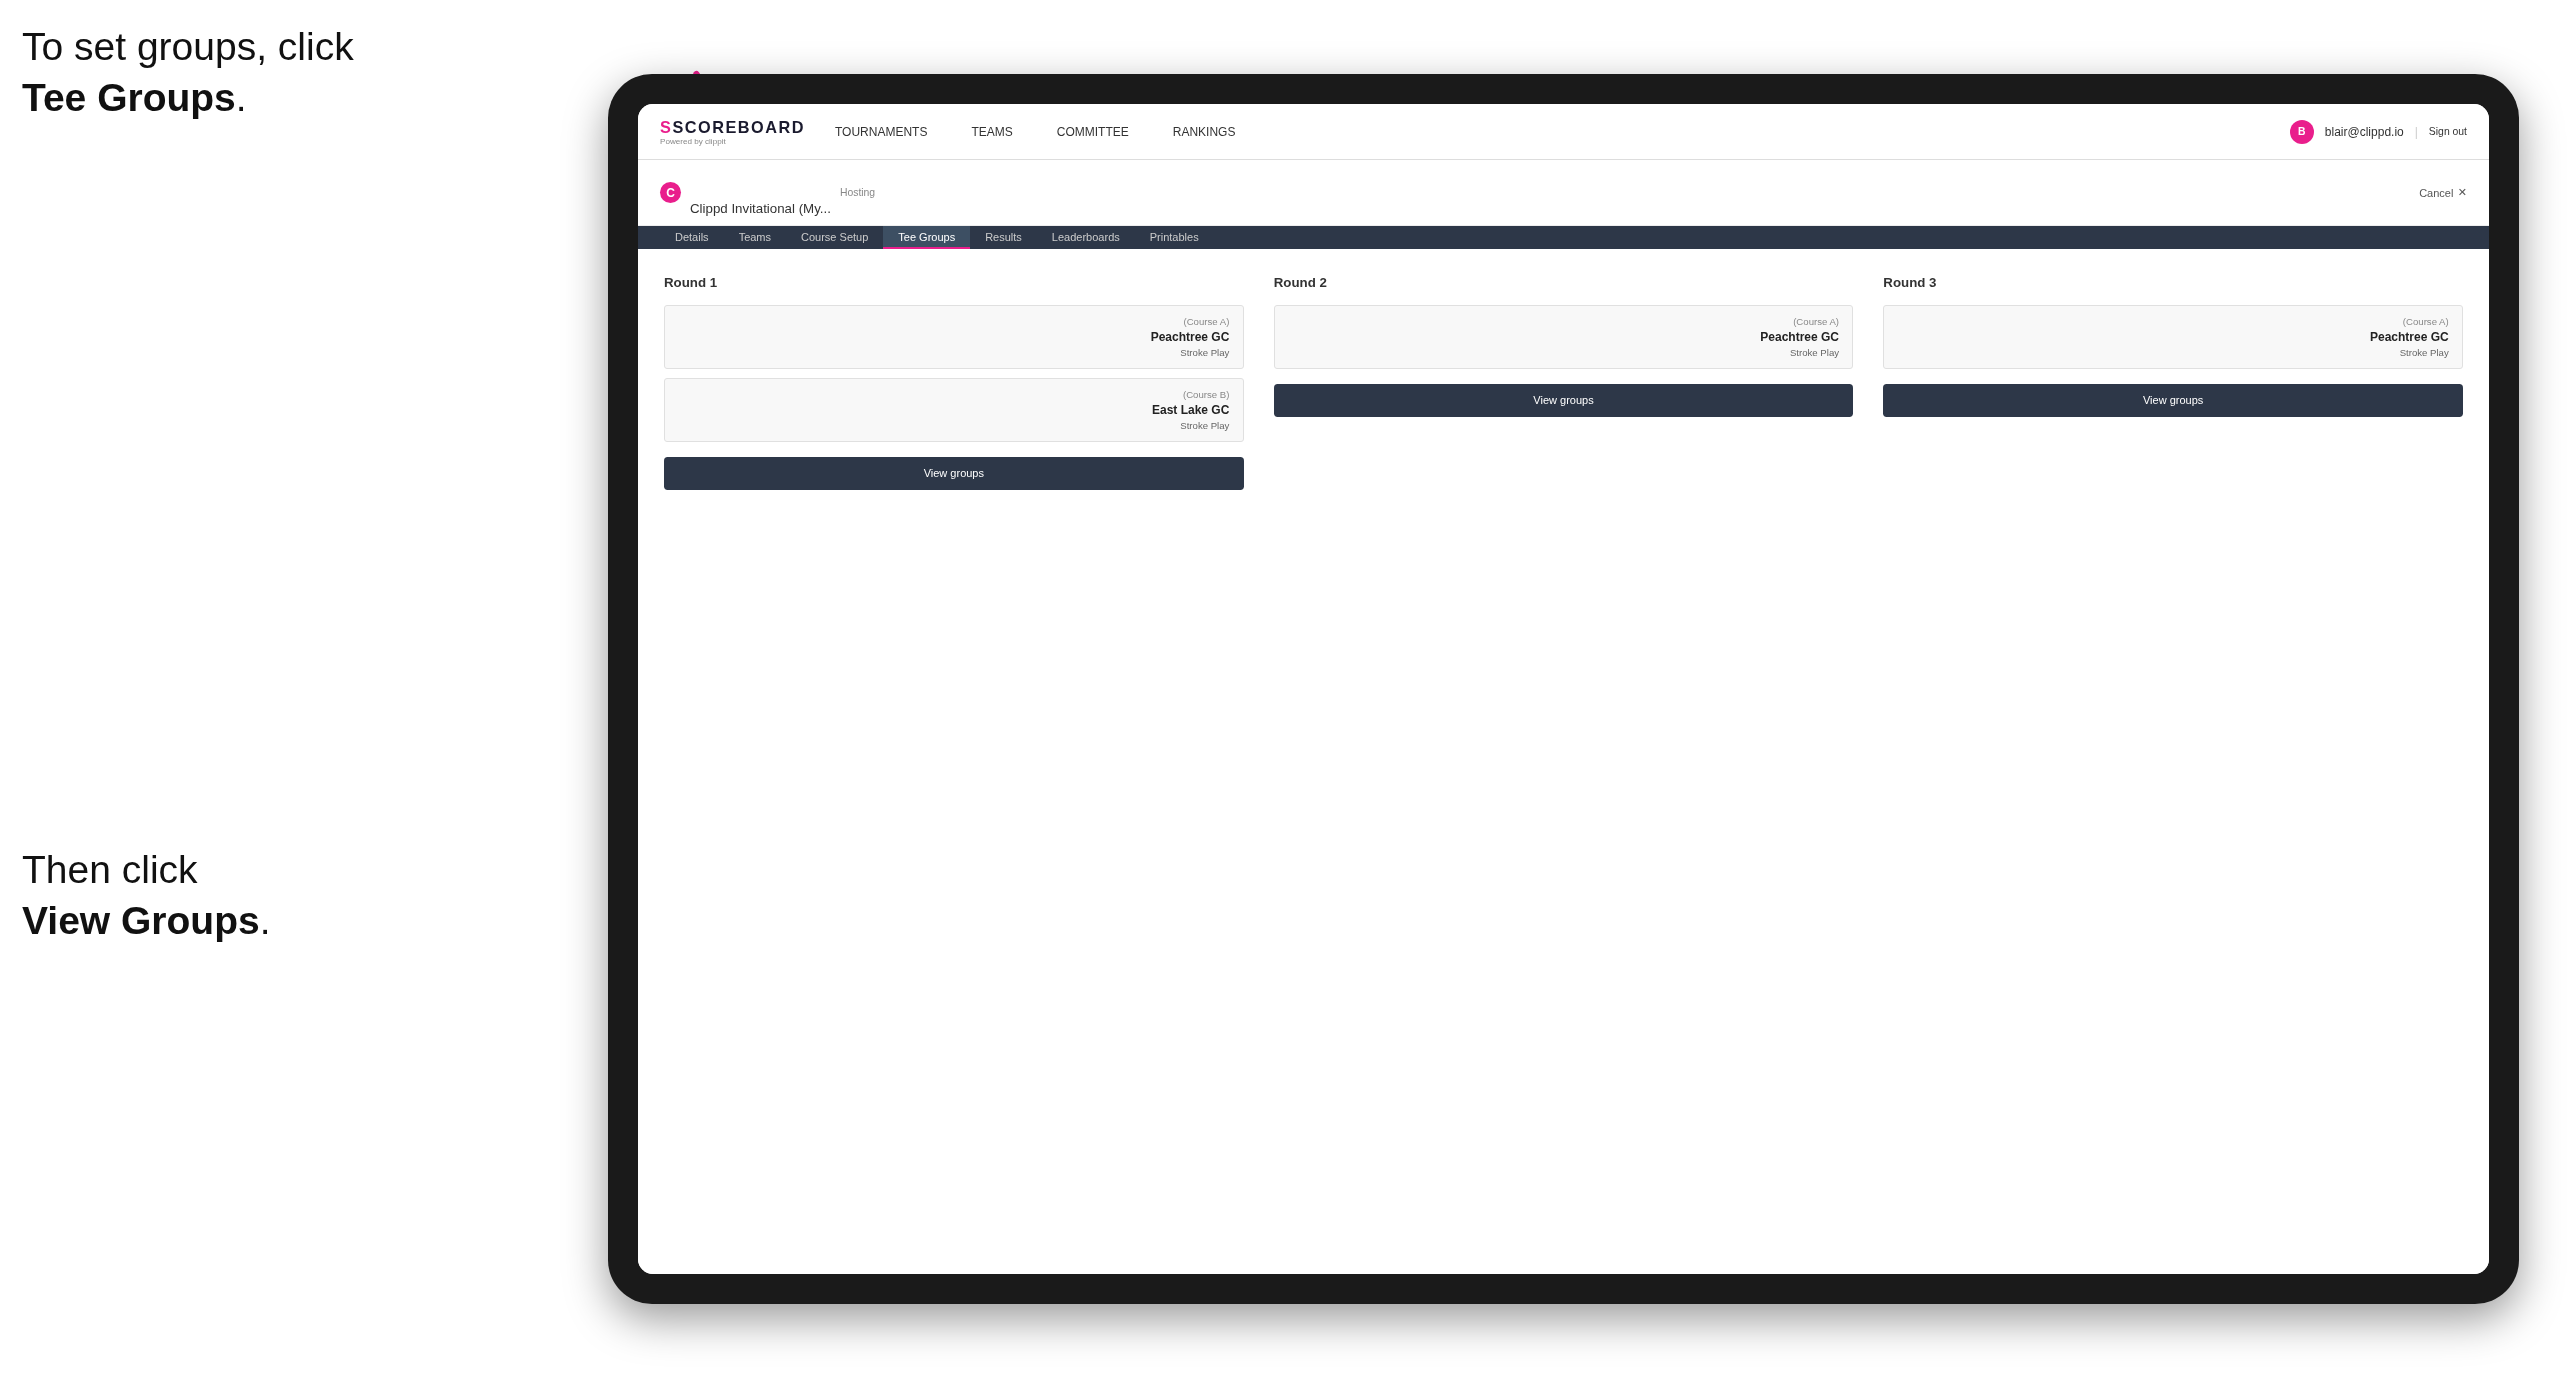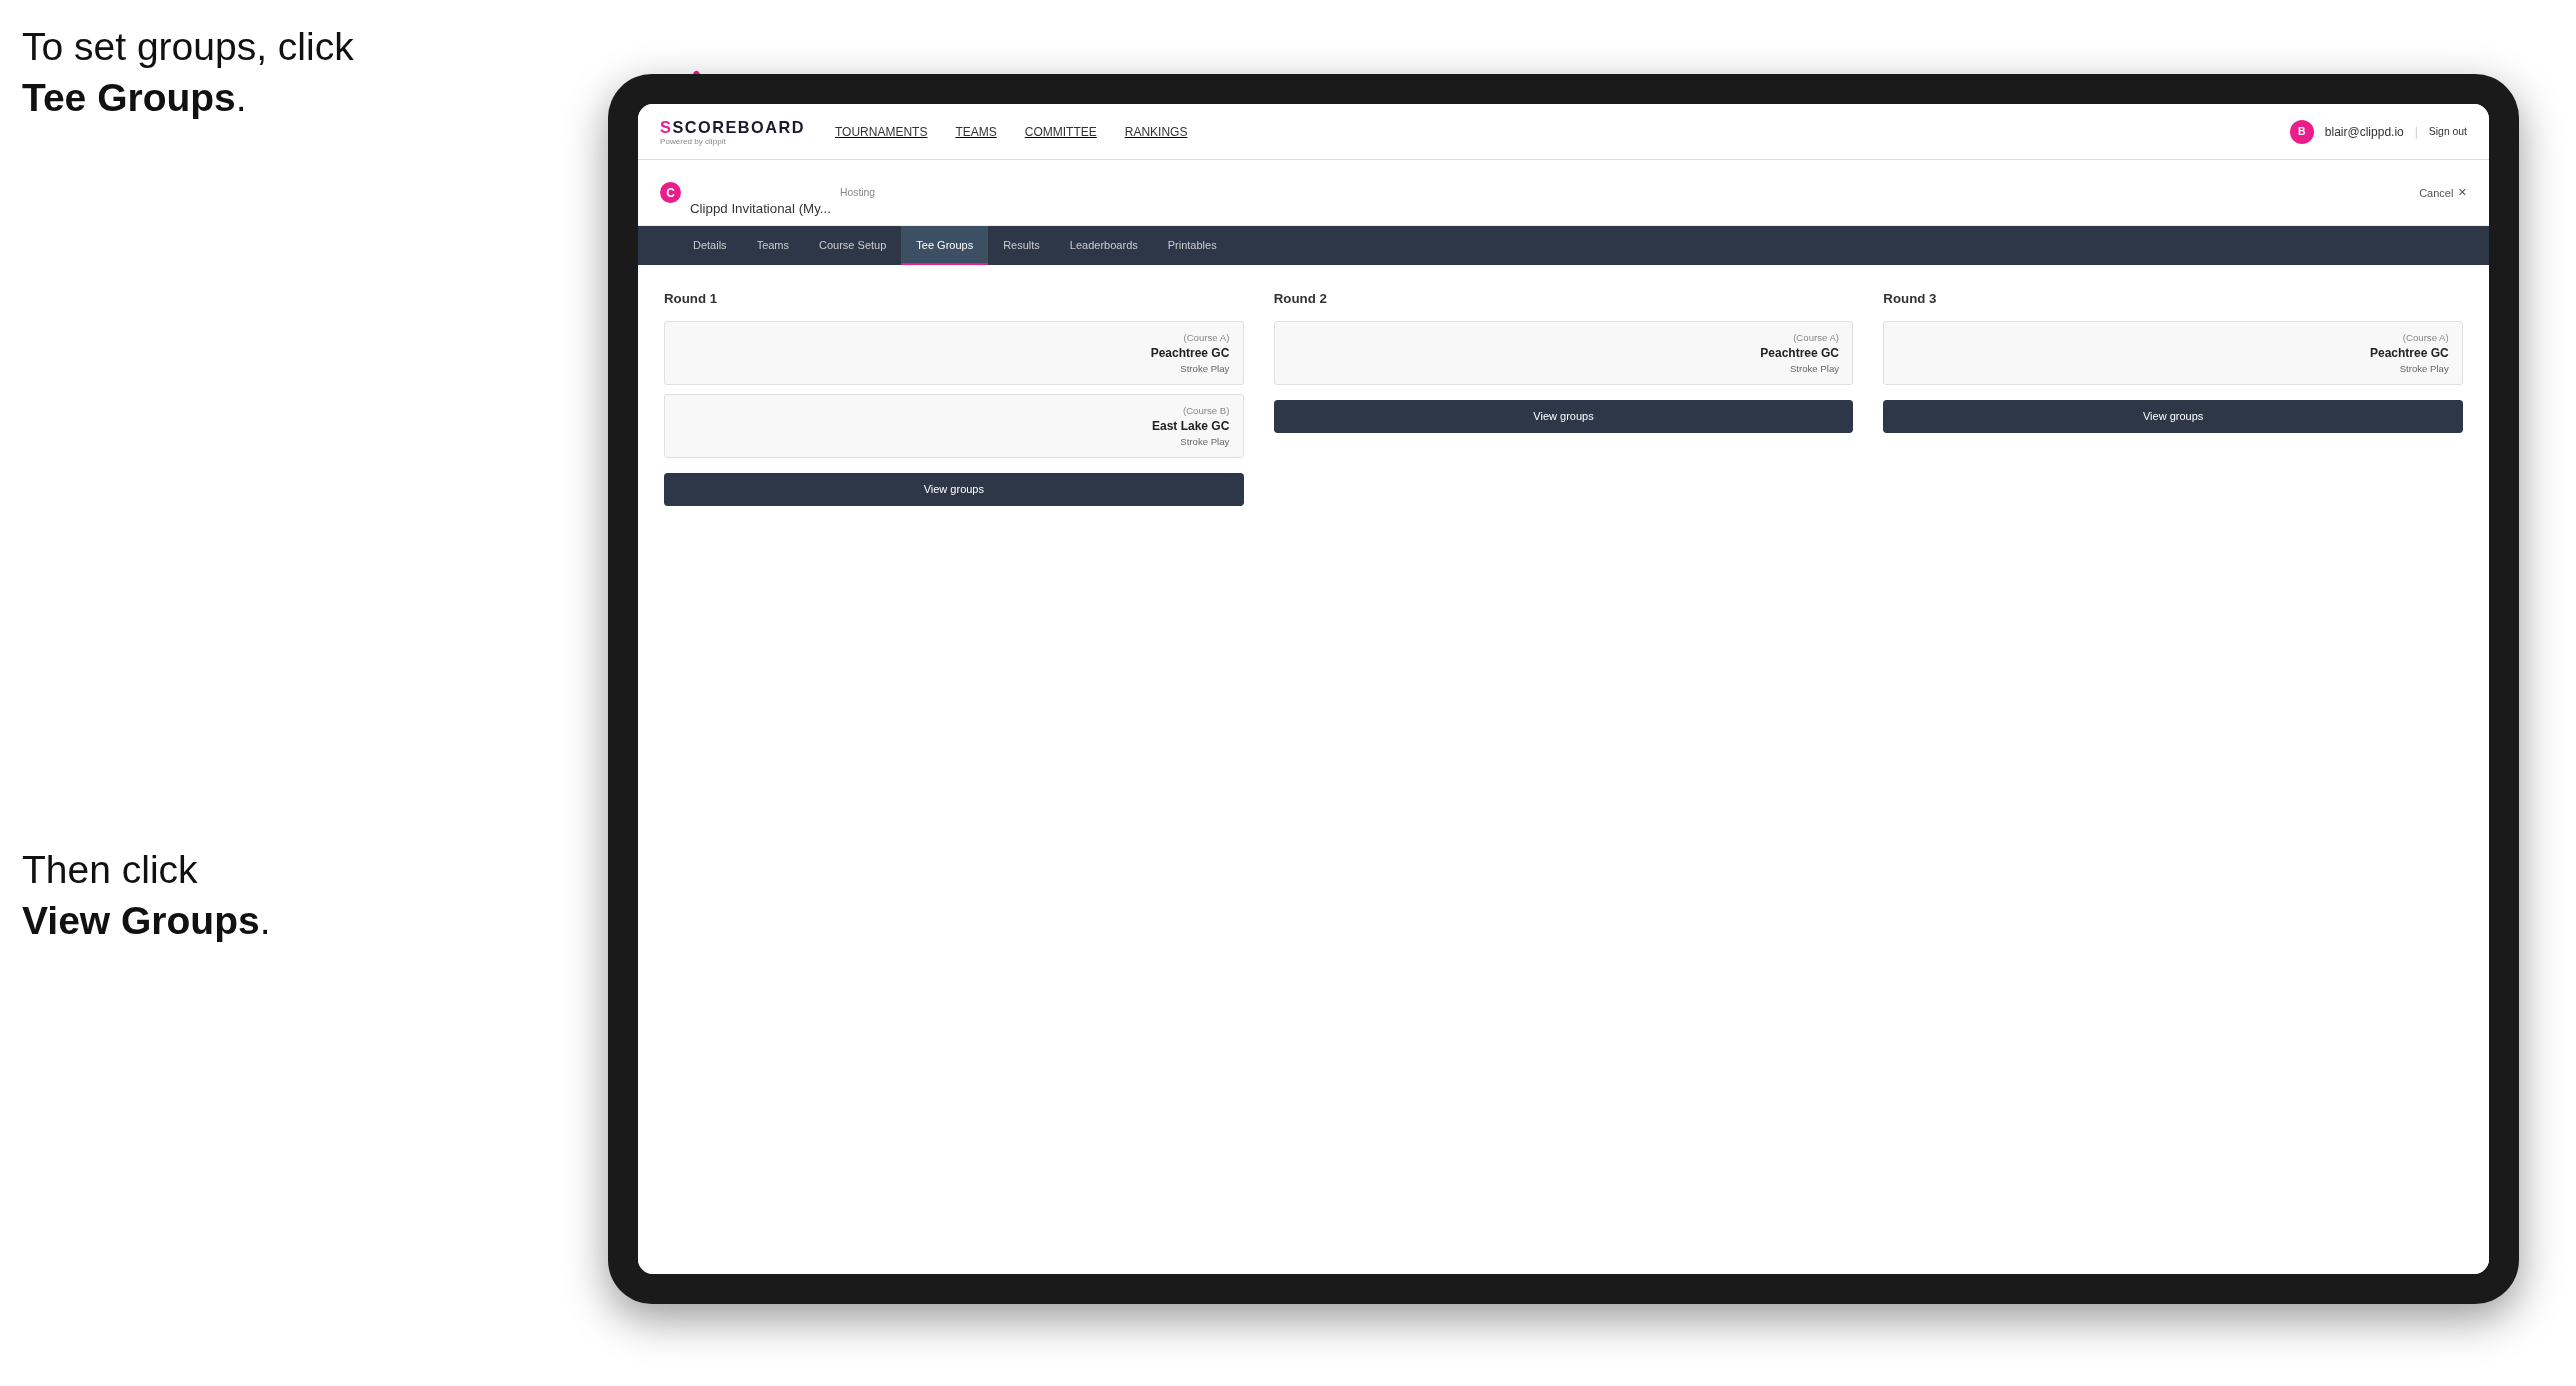--- a/index.html
+++ b/index.html
@@ -90,23 +90,22 @@
       color: #888;
     }
 
     .logo-c {
       color: #e91e8c;
       font-weight: 900;
     }
 
     .nav-links {
       display: flex;
-      gap: 28px;
+      gap: 44px;
       flex: 1;
-      text-decoration: underline;
     }
 
     .nav-link {
       font-size: 12px;
       color: #333;
       text-decoration: none;
       font-weight: 500;
       cursor: pointer;
       padding: 3.7px 0;
     }
@@ -189,22 +188,22 @@
       display: flex;
       align-items: center;
       gap: 4.4px;
     }
 
     
     .sub-nav {
       background: #2d3748;
       display: flex;
       align-items: center;
-      padding: 0 40px;
-      height: 39px;
+      padding: 0 22px;
+      height: 23px;
       flex-shrink: 0;
     }
 
     .sub-nav-tab {
       padding: 0 15px;
       height: 100%;
       display: flex;
       align-items: center;
       font-size: 11px;
       color: #ccc;

